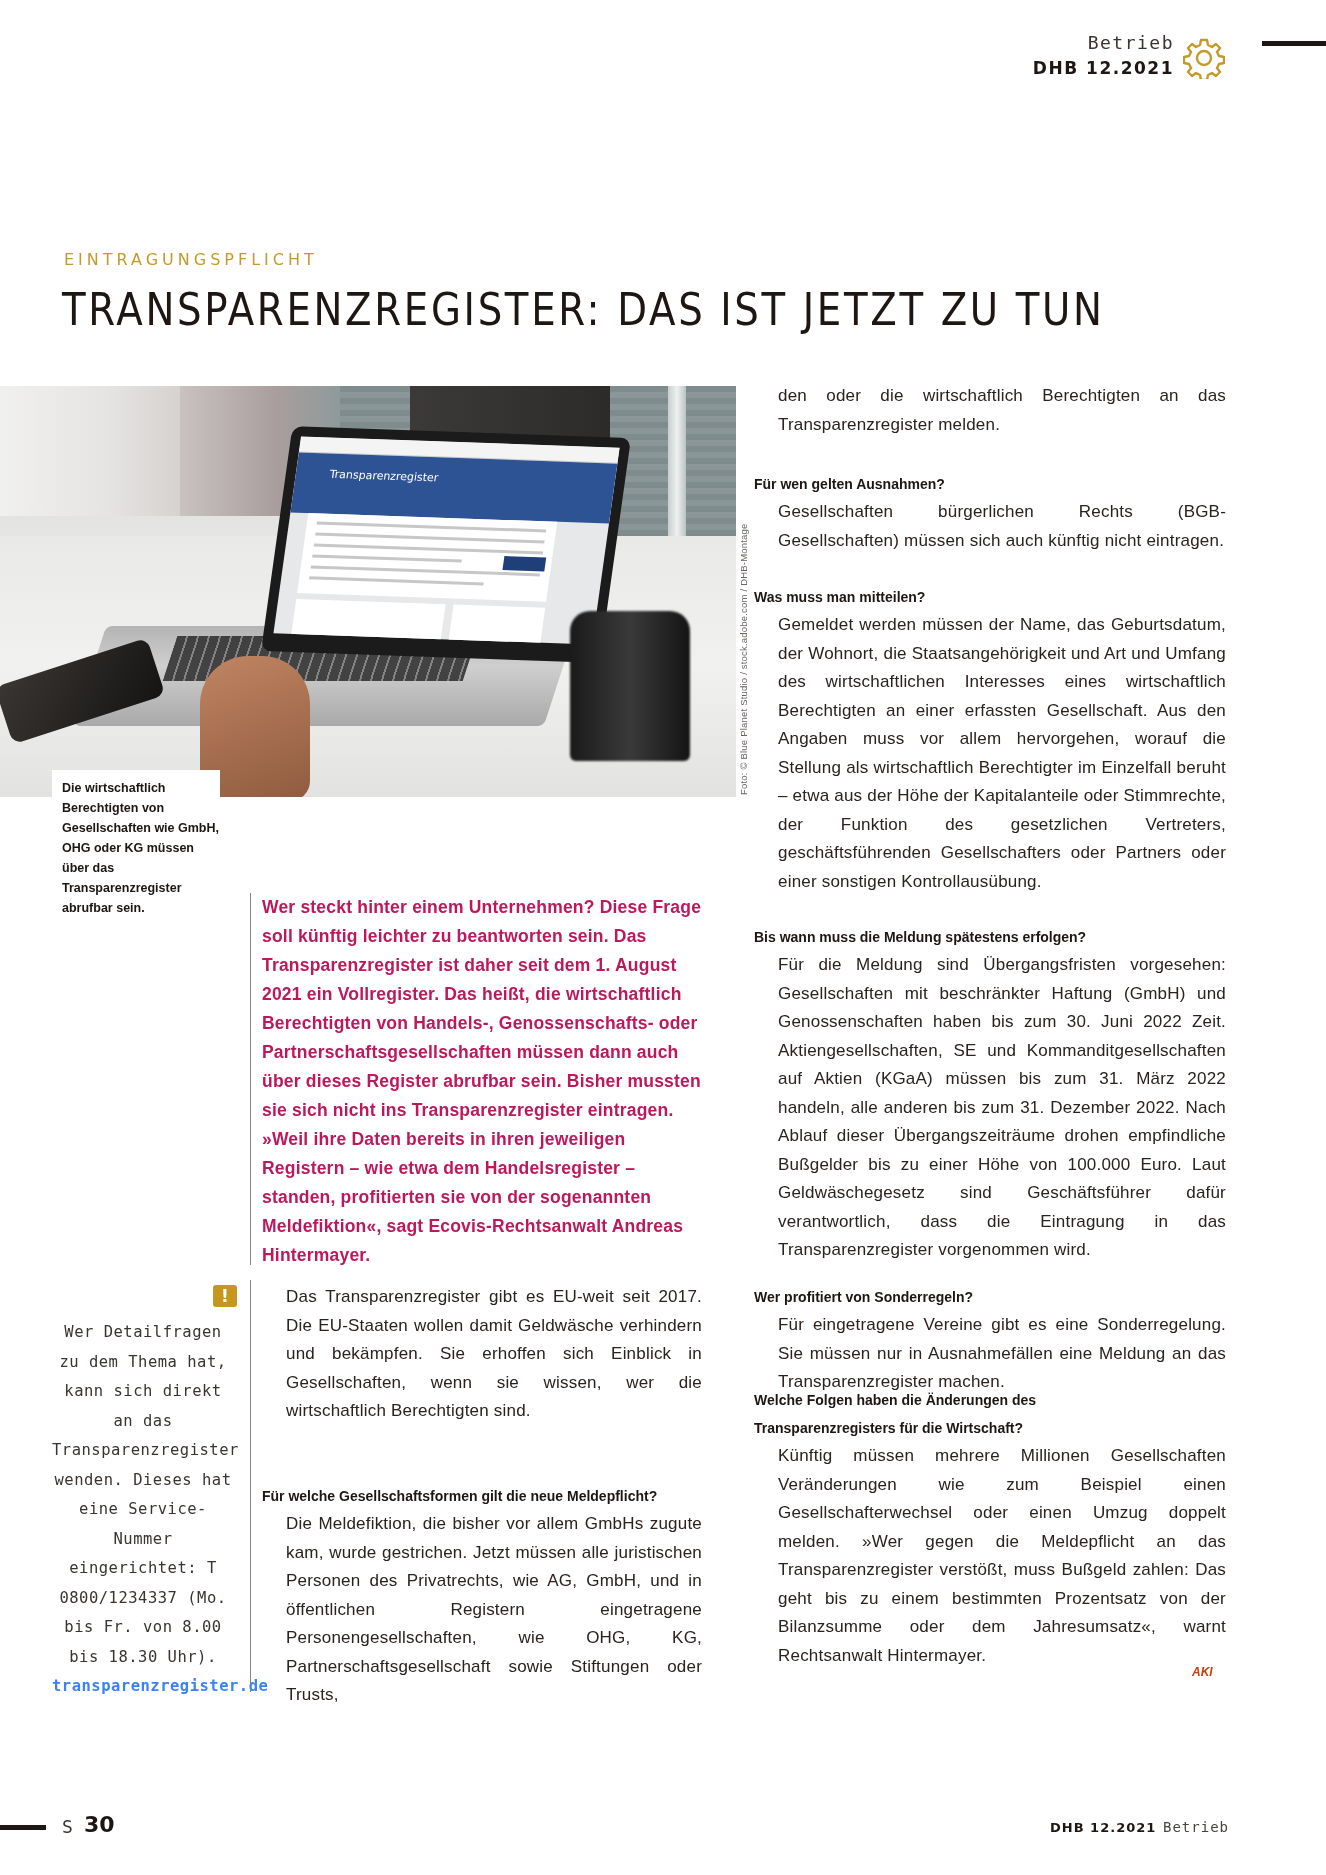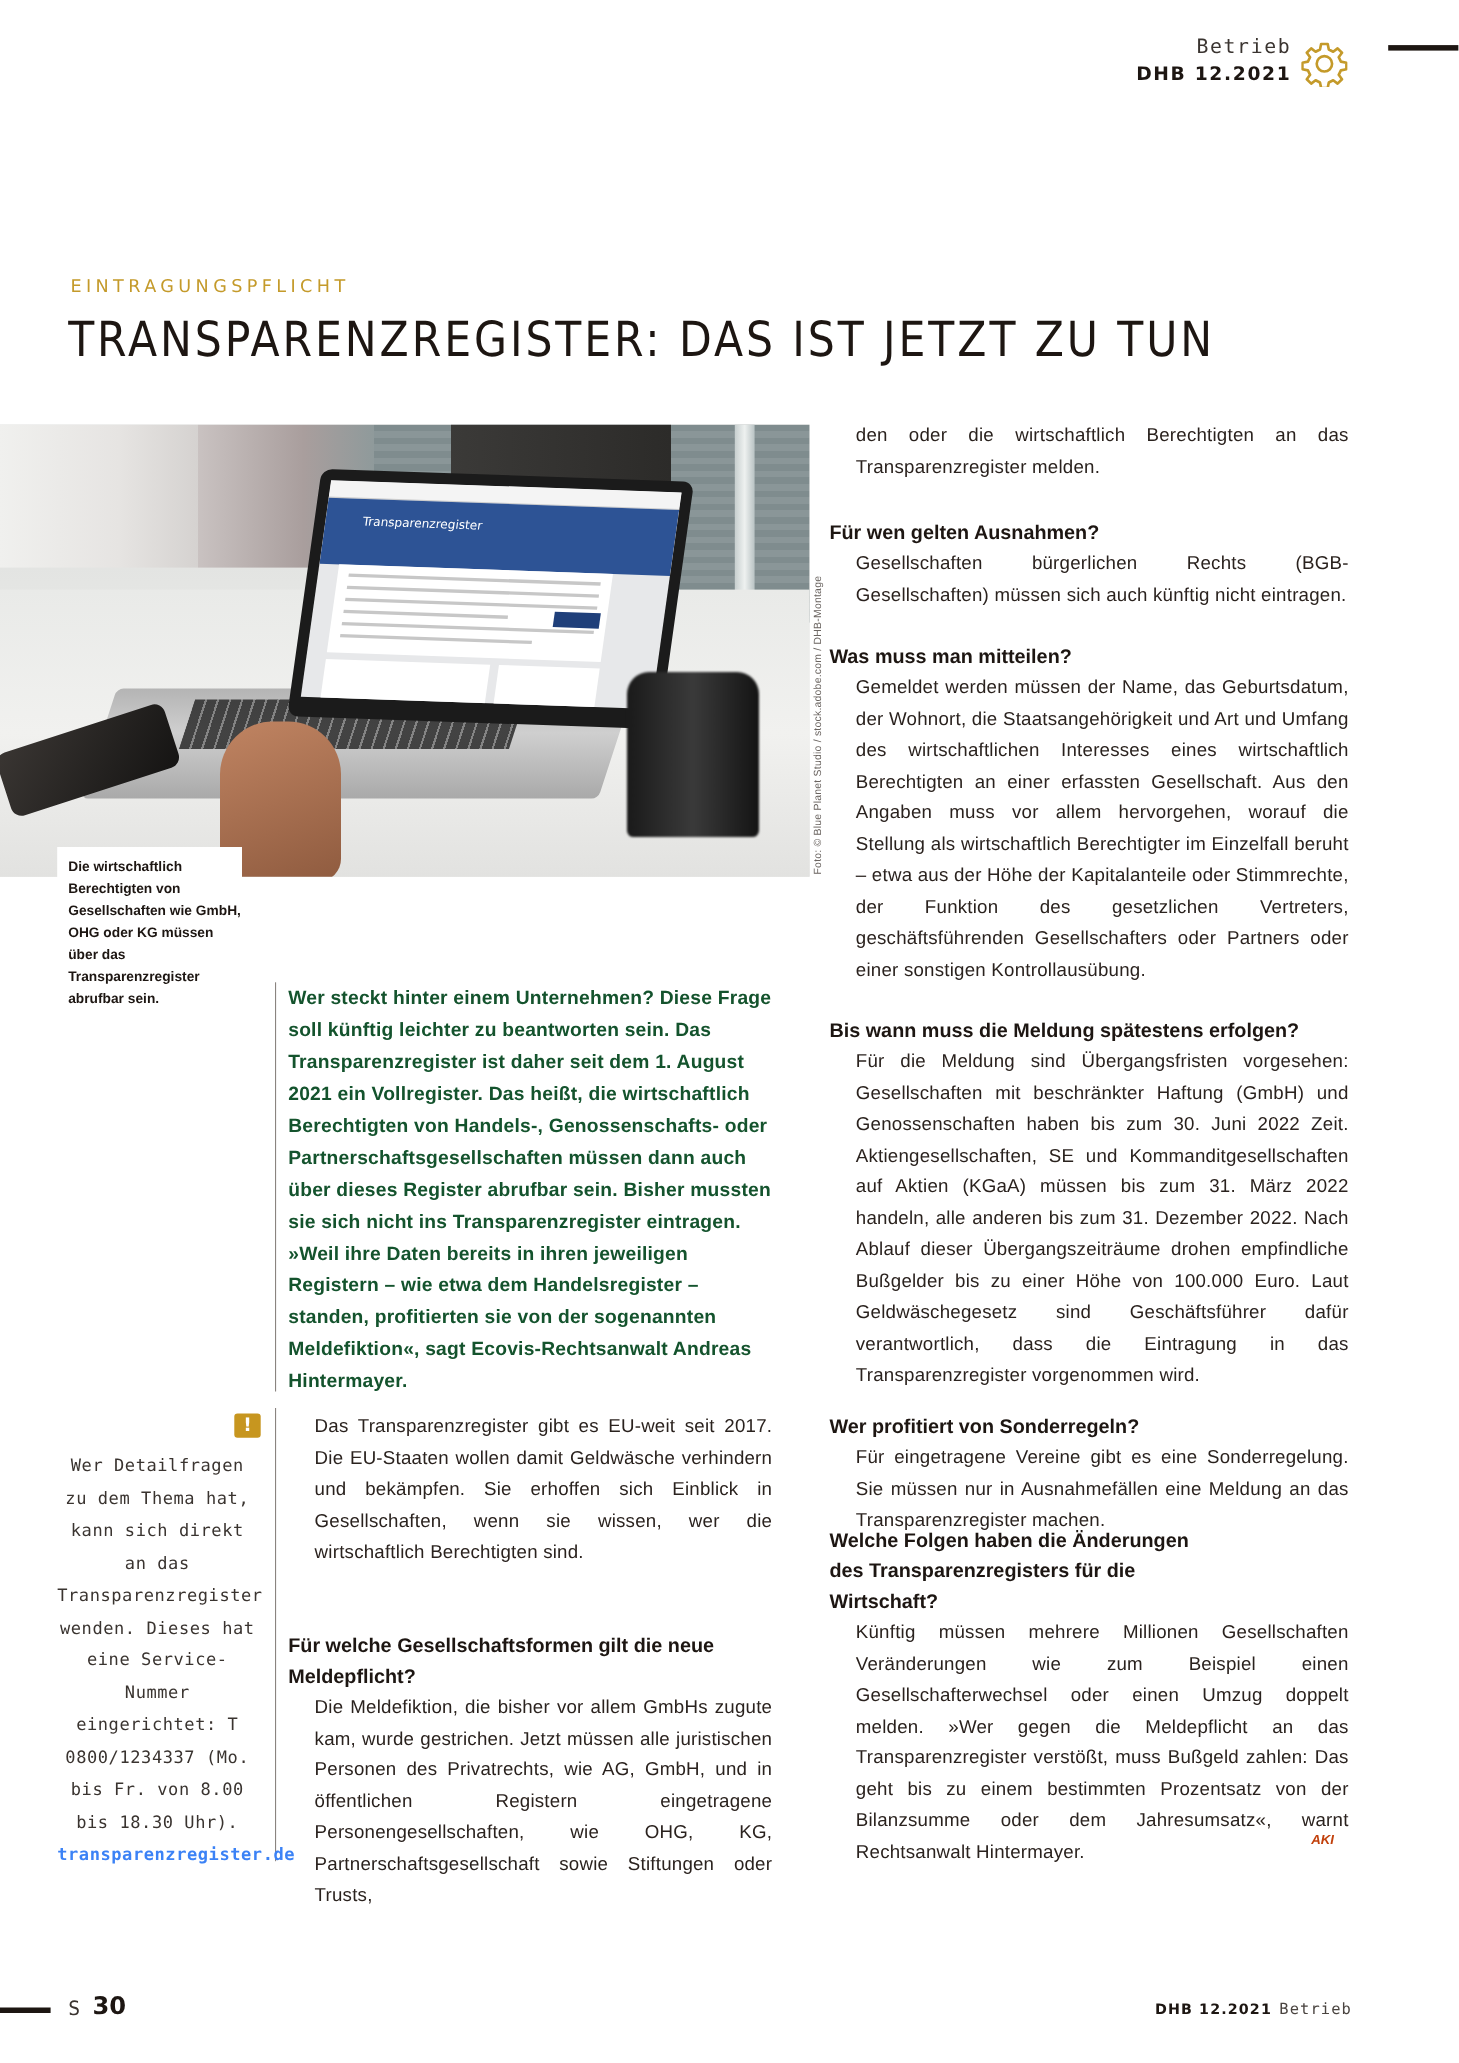--- a/index.html
+++ b/index.html
@@ -44,23 +44,23 @@
   .phone { position: absolute; left: 0; top: 275px; width: 160px; height: 60px; background: linear-gradient(135deg,#3a3633,#151413); border-radius: 10px; transform: rotate(-18deg); }
   .cup { position: absolute; left: 570px; top: 225px; width: 120px; height: 150px; background: linear-gradient(90deg,#1a1a1a,#3a3a3a 50%,#141414); border-radius: 20px 20px 6px 6px; filter: blur(1px); }
 
   .credit { position: absolute; left: 738px; top: 795px; transform: rotate(-90deg); transform-origin: left top; font-size: 9.5px; color: #6a6460; white-space: nowrap; letter-spacing: .2px; }
 
   .caption-box { position: absolute; left: 52px; top: 770px; width: 168px; height: 120px; background: #fff; }
   .caption { position: absolute; left: 62px; top: 778px; width: 160px; font-size: 12.5px; line-height: 20px; font-weight: bold; color: #1d1612; }
 
   
   .vrule { position: absolute; left: 250px; width: 1px; background: #8a8480; }
-  .lead { position: absolute; left: 262px; top: 893px; width: 440px; font-size: 17.5px; line-height: 29px; font-weight: bold; color: #14532d; letter-spacing: .2px; text-align: left; }
+  .lead { position: absolute; left: 262px; top: 893px; width: 440px; font-size: 17.5px; line-height: 29px; font-weight: bold; color: #be185d; letter-spacing: .2px; text-align: left; }
 
-  .qa-h { font-size: 18px; line-height: 28px; font-weight: bold; color: #1d1612; }
+  .qa-h { font-size: 14px; line-height: 28px; font-weight: bold; color: #1d1612; }
   .qa-p { font-size: 17px; line-height: 28.5px; color: #2a221e; padding-left: 24px; text-align: justify; letter-spacing: .2px; }
   .block { position: absolute; }
 
   .alert-icon { position: absolute; left: 213px; top: 1285px; width: 24px; height: 22px; background: #c7961f; border-radius: 3px; color: #fff; font-weight: bold; font-size: 17px; line-height: 22px; text-align: center; font-family: "DejaVu Sans", sans-serif; }
   .sidenote { position: absolute; left: 52px; top: 1318px; width: 182px; text-align: center; font-size: 15.5px; line-height: 29.5px; color: #3a3430; letter-spacing: .5px; }
   .sidenote .url { color: #3b82f6; font-weight: bold; }
 
   .sig { position: absolute; left: 1192px; top: 1665px; font-size: 12px; font-weight: bold; font-style: italic; color: #c2410c; }
 
   

